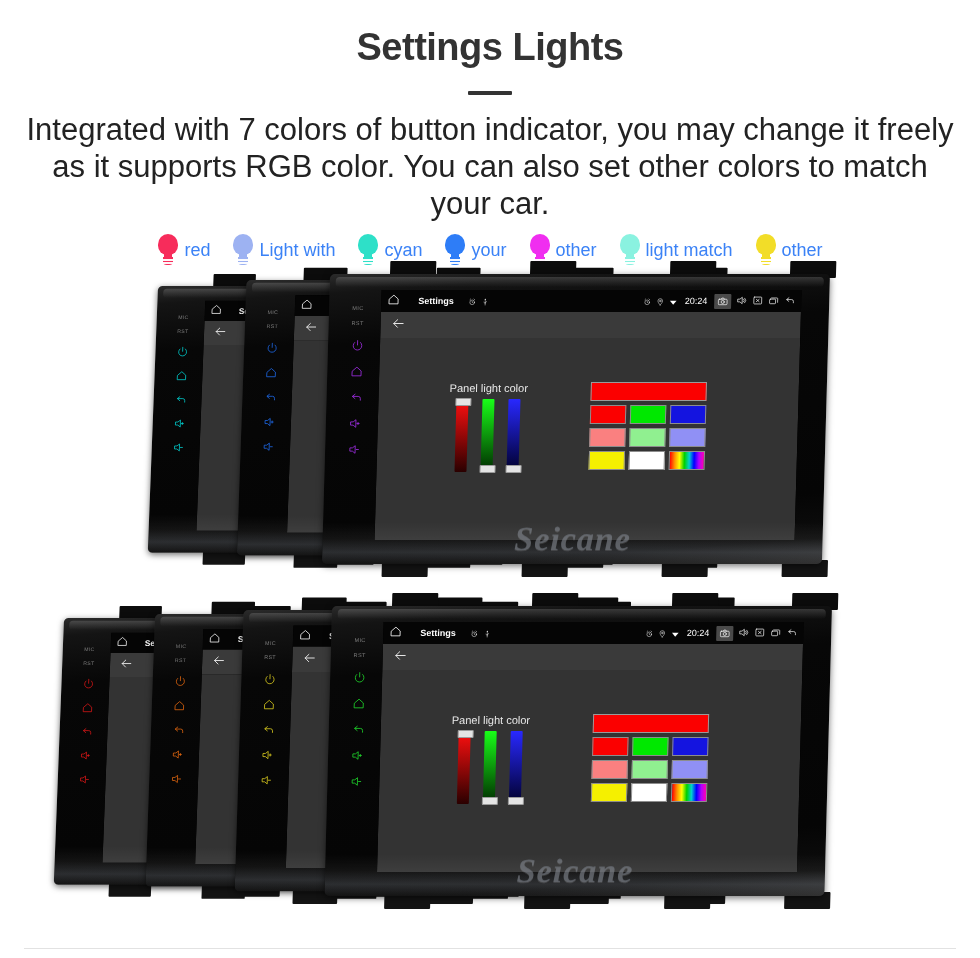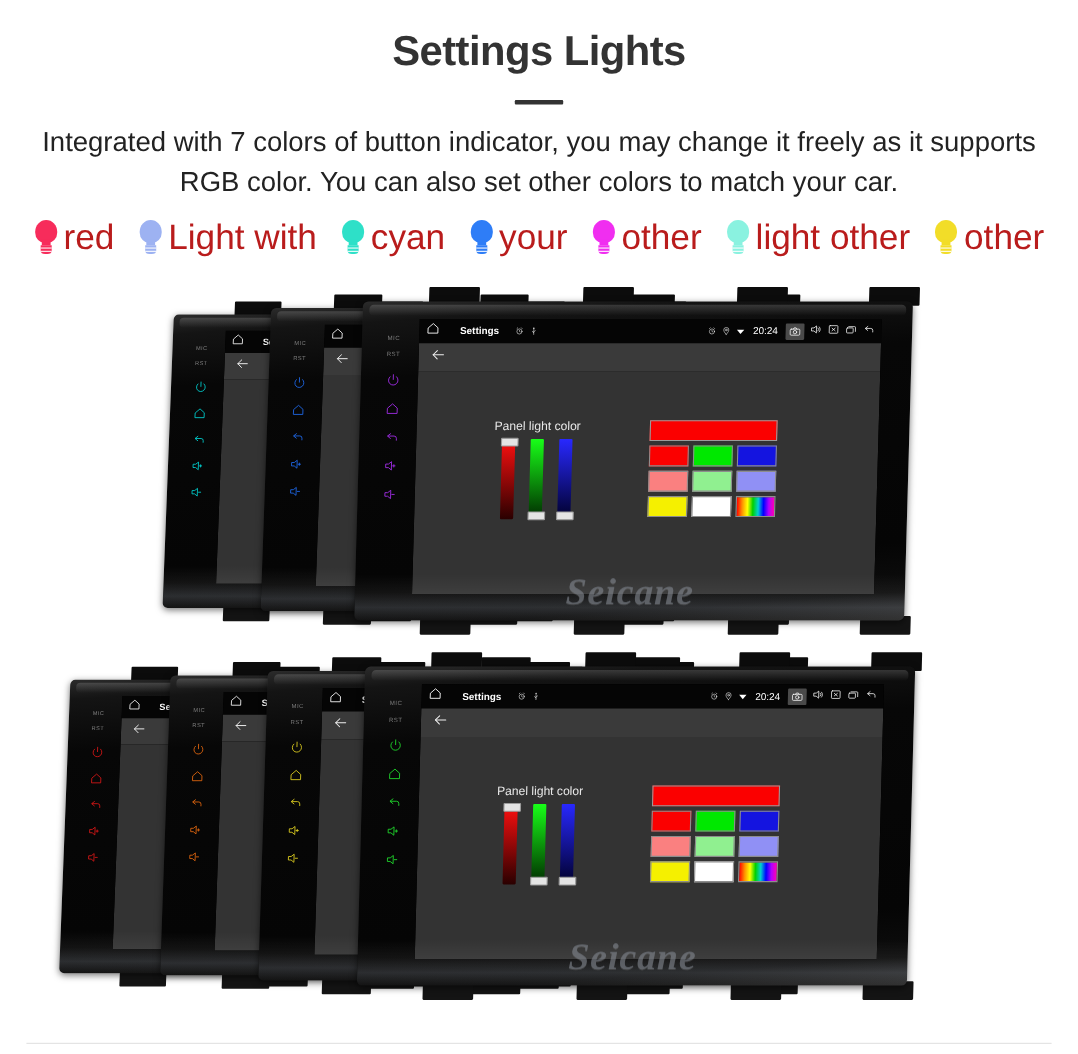--- a/index.html
+++ b/index.html
@@ -26,21 +26,21 @@
     font-family: "Liberation Sans", sans-serif;
   }
   .title-rule {
     width: 44px; height: 4px;
     background: #333333;
     margin: 22px auto 0 auto;
     border-radius: 1px;
   }
   .description {
     text-align: center;
-    font-size: 25px;
+    font-size: 31px;
     line-height: 37px;
     color: #222;
     margin: 16px auto 0 auto;
     width: 930px;
     font-family: "Liberation Sans", sans-serif;
   }
 
   
   .legend {
     display: flex;
@@ -83,22 +83,22 @@
   .bulb .base::after {
     content: "";
     position: absolute;
     left: 0; width: 100%;
     height: 1.5px;
     background: rgba(255,255,255,0.95);
   }
   .bulb .base::before { top: 2px; }
   .bulb .base::after  { top: 5px; }
   .legend-label {
-    font-size: 32px;
-    color: #b91c1c;
+    font-size: 18px;
+    color: #3b82f6;
     font-family: "Liberation Sans", sans-serif;
     white-space: nowrap;
   }
 
   
   .cluster {
     position: absolute;
     left: 0; width: 980px;
   }
   #cluster-top    { top: 262px; height: 320px; }
@@ -335,21 +335,21 @@
         <span class="base" style="background:#f02ef0"></span>
       </span>
       <span class="legend-label">other</span>
     </div>
     <div class="legend-item">
       <span class="bulb">
         <span class="glass" style="background:#8af2e0"></span>
         <span class="neck" style="background:#8af2e0"></span>
         <span class="base" style="background:#8af2e0"></span>
       </span>
-      <span class="legend-label">light other</span>
+      <span class="legend-label">light match</span>
     </div>
     <div class="legend-item">
       <span class="bulb">
         <span class="glass" style="background:#f2dd28"></span>
         <span class="neck" style="background:#f2dd28"></span>
         <span class="base" style="background:#f2dd28"></span>
       </span>
       <span class="legend-label">other</span>
     </div>
   </div>

